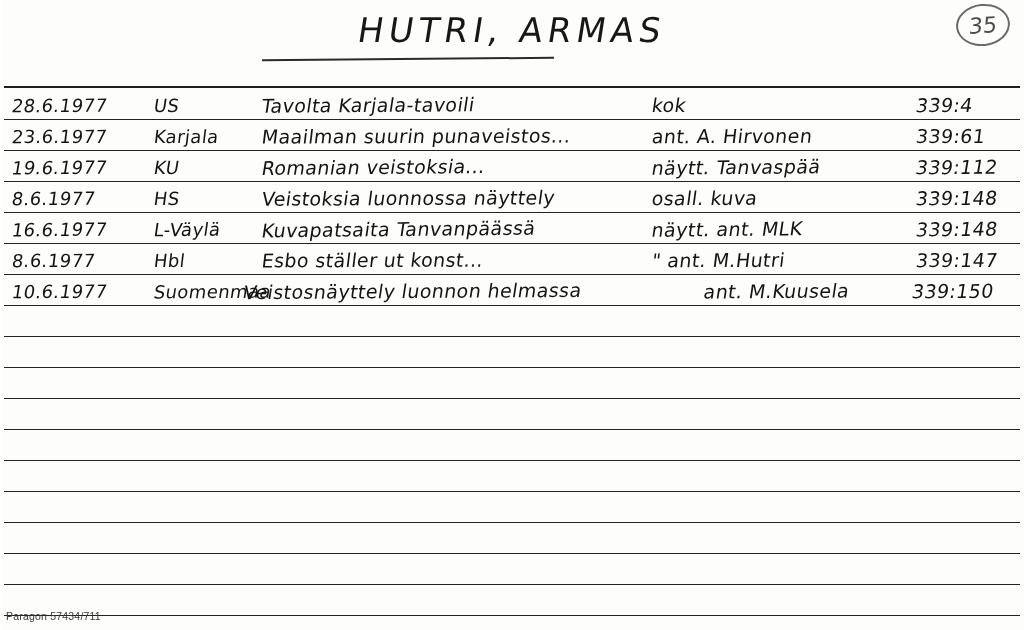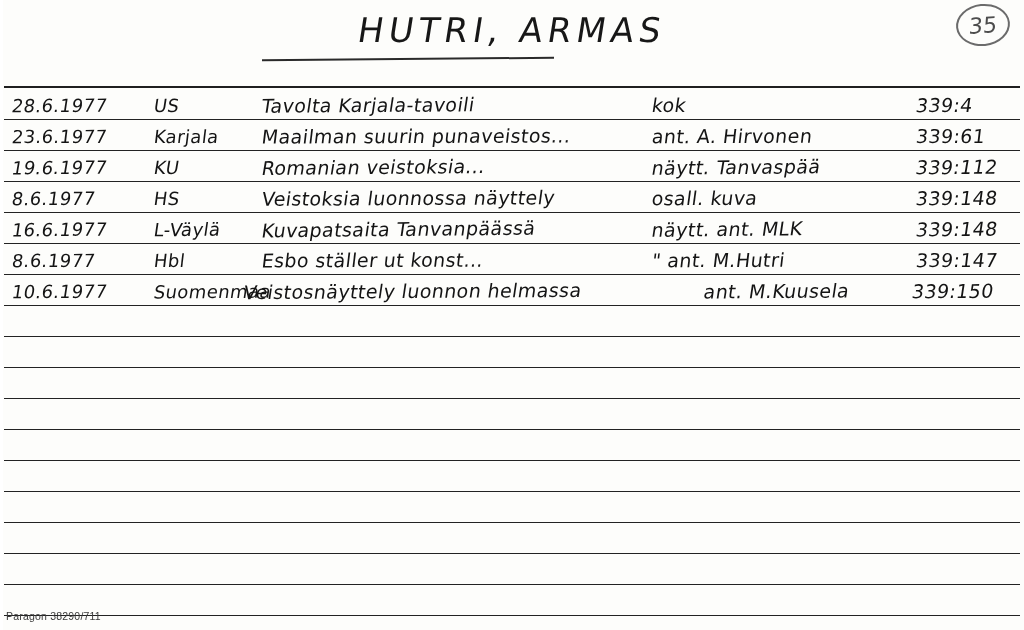--- a/index.html
+++ b/index.html
@@ -229,15 +229,15 @@
         <div class="row wide" style="top: 186px;">
           <div class="cell c-date">10.6.1977</div>
           <div class="cell c-src">Suomenmaa</div>
           <div class="cell c-desc">Veistosnäyttely luonnon helmassa</div>
           <div class="cell c-note">ant. M.Kuusela</div>
           <div class="cell c-ref">339:150</div>
         </div>
       </div>
   </div>
 
-  <div class="footer">Paragon 38290/711</div>
+  <div class="footer">Paragon 57434/711</div>
   <div class="edge-left"></div>
 </div>
 
 </body></html>

